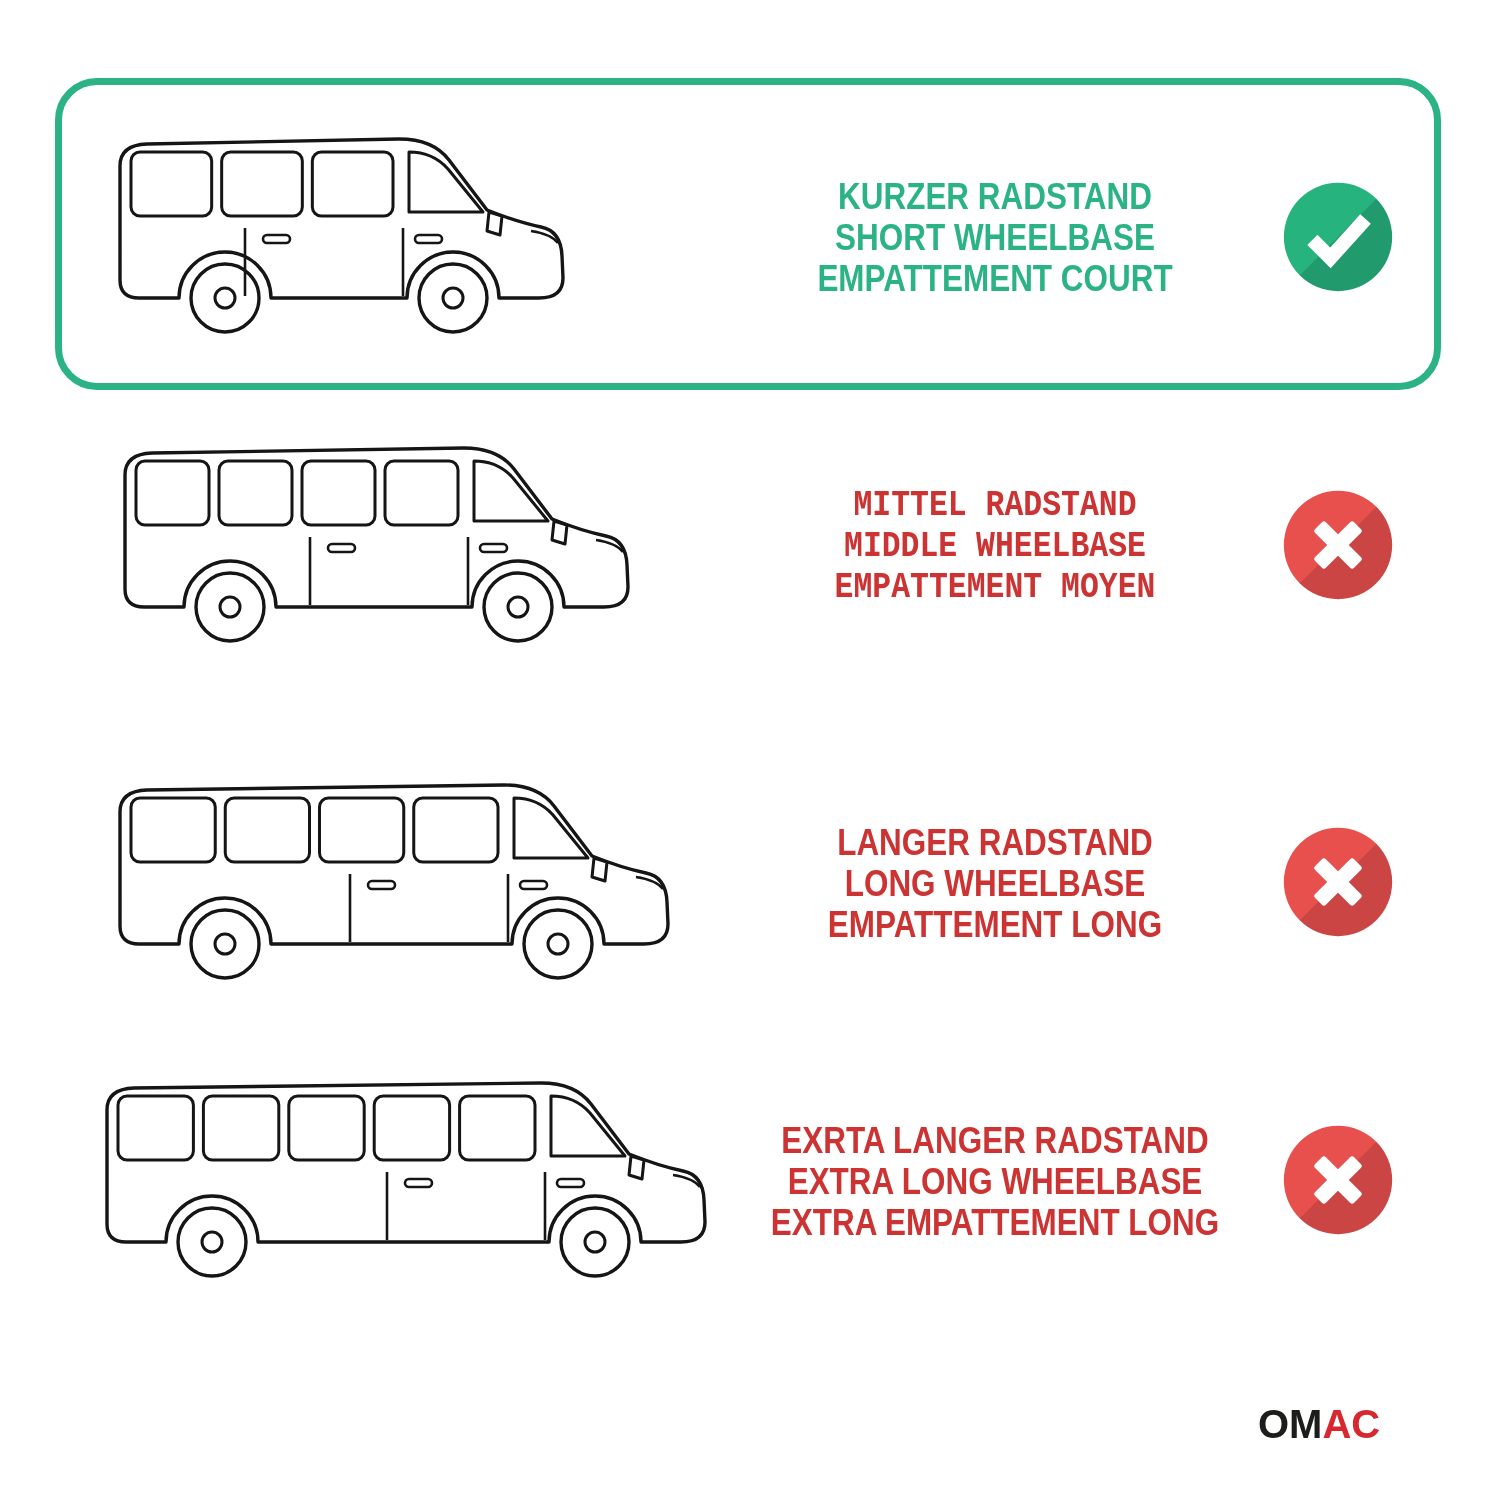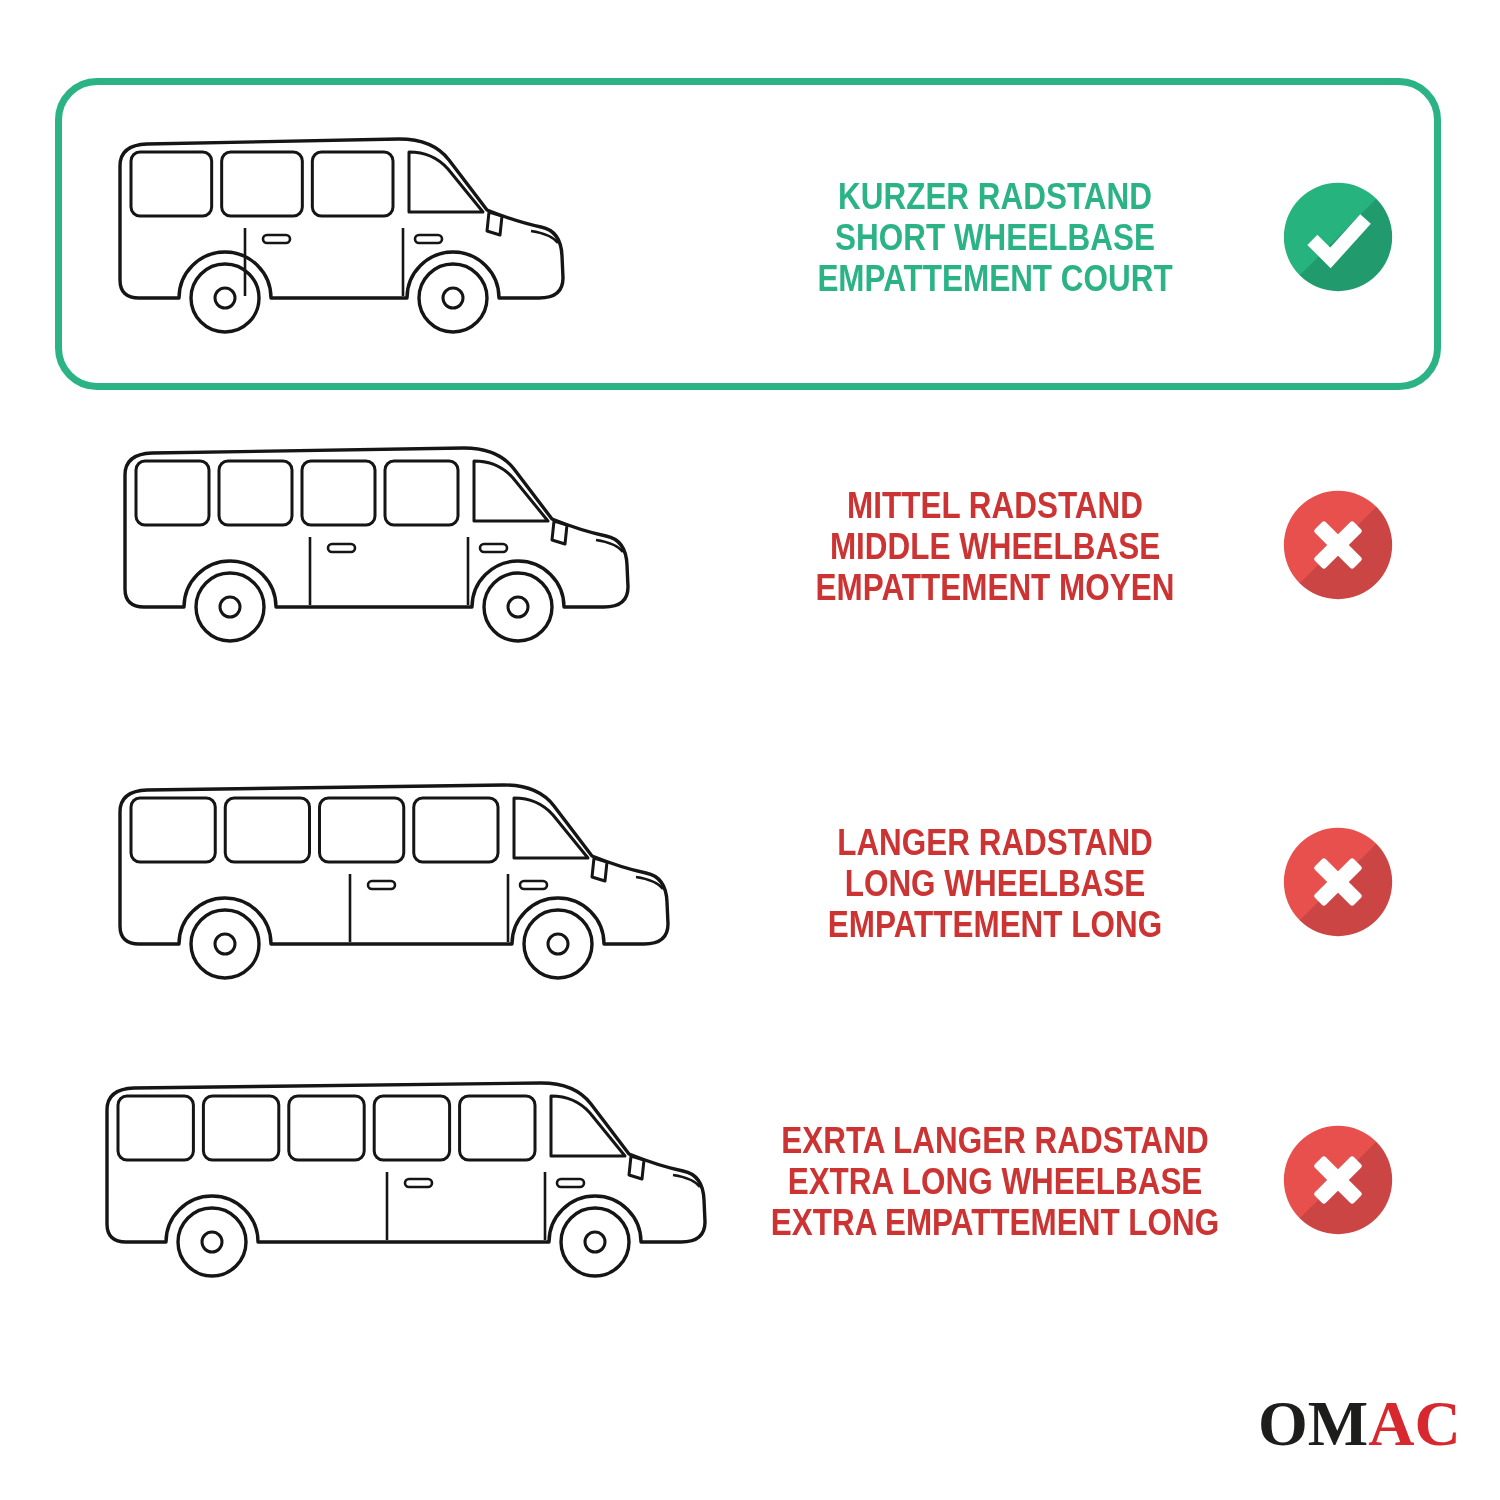--- a/index.html
+++ b/index.html
@@ -19,22 +19,22 @@
     position:absolute;left:715px;width:560px;text-align:center;
     font-weight:bold;font-size:37px;line-height:41px;letter-spacing:0px;
     transform:scaleX(.85);transform-origin:50% 50%;
     white-space:nowrap;
   }
   .label.green{color:var(--green-accent);}
   .label.red{color:var(--red-text);}
   .status{position:absolute;left:1281px;width:114px;height:114px;}
   .logo{
     position:absolute;left:1258px;top:1392px;
-    font-weight:900;font-size:64px;letter-spacing:0px;line-height:64px;
-    font-family:Liberation Serif, serif;
+    font-weight:900;font-size:40px;letter-spacing:0px;line-height:64px;
+    font-family:Liberation Sans, sans-serif;
   }
   .logo-om{color:var(--logo-black);}
   .logo-ac{color:var(--logo-red);}
 </style>
 </head>
 <body>
 
 <div class="canvas">
 
   <div class="row" style="top:76px;height:316px;">
@@ -66,21 +66,21 @@
           <clipPath id="iconclip0">
             <circle cx="0" cy="0" r="57"></circle>
           </clipPath>
         </defs>
         <circle cx="0" cy="0" r="57" fill="#27b37e"></circle>
         <path d="M -78 78 L 78 -78 L 78 78 Z" fill="rgba(0,0,0,0.13)" clip-path="url(#iconclip0)"></path>
         <path d="M -27 3 L -8 22 L 29 -19" fill="none" stroke="#ffffff" stroke-width="15"></path>
       </svg>
   </div>
 
-  <div class="row" style="top:392px;height:306px;">
+  <div class="row" style="top:392px;height:306px;font-family:Liberation Mono, monospace;">
     <svg class="van" viewBox="0 0 530 250" width="530" height="250" style="left: 110px; top: 5px;">
         <path fill="none" stroke="#151515" stroke-width="3.4" stroke-linejoin="round" d="M 42 56 L 354 51 Q 388 51 404 72 L 442 122 Q 472 134 496 139 Q 516 143 517 168 L 518 190 Q 518 210 494 210 L 454 210 A 46 46 0 0 0 362 210 L 166 210 A 46 46 0 0 0 74 210 L 34 210 Q 15 210 15 192 L 15 78 Q 15 57 42 56 Z"></path>
         <circle cx="120" cy="210" r="34" fill="none" stroke="#151515" stroke-width="3.4"></circle>
         <circle cx="120" cy="210" r="10" fill="none" stroke="#151515" stroke-width="3"></circle>
         <circle cx="408" cy="210" r="34" fill="none" stroke="#151515" stroke-width="3.4"></circle>
         <circle cx="408" cy="210" r="10" fill="none" stroke="#151515" stroke-width="3"></circle>
         <rect x="26" y="64" width="73" height="64" rx="9" fill="none" stroke="#151515" stroke-width="3"></rect>
         <rect x="109" y="64" width="73" height="64" rx="9" fill="none" stroke="#151515" stroke-width="3"></rect>
         <rect x="192" y="64" width="73" height="64" rx="9" fill="none" stroke="#151515" stroke-width="3"></rect>
         <rect x="275" y="64" width="73" height="64" rx="9" fill="none" stroke="#151515" stroke-width="3"></rect>

